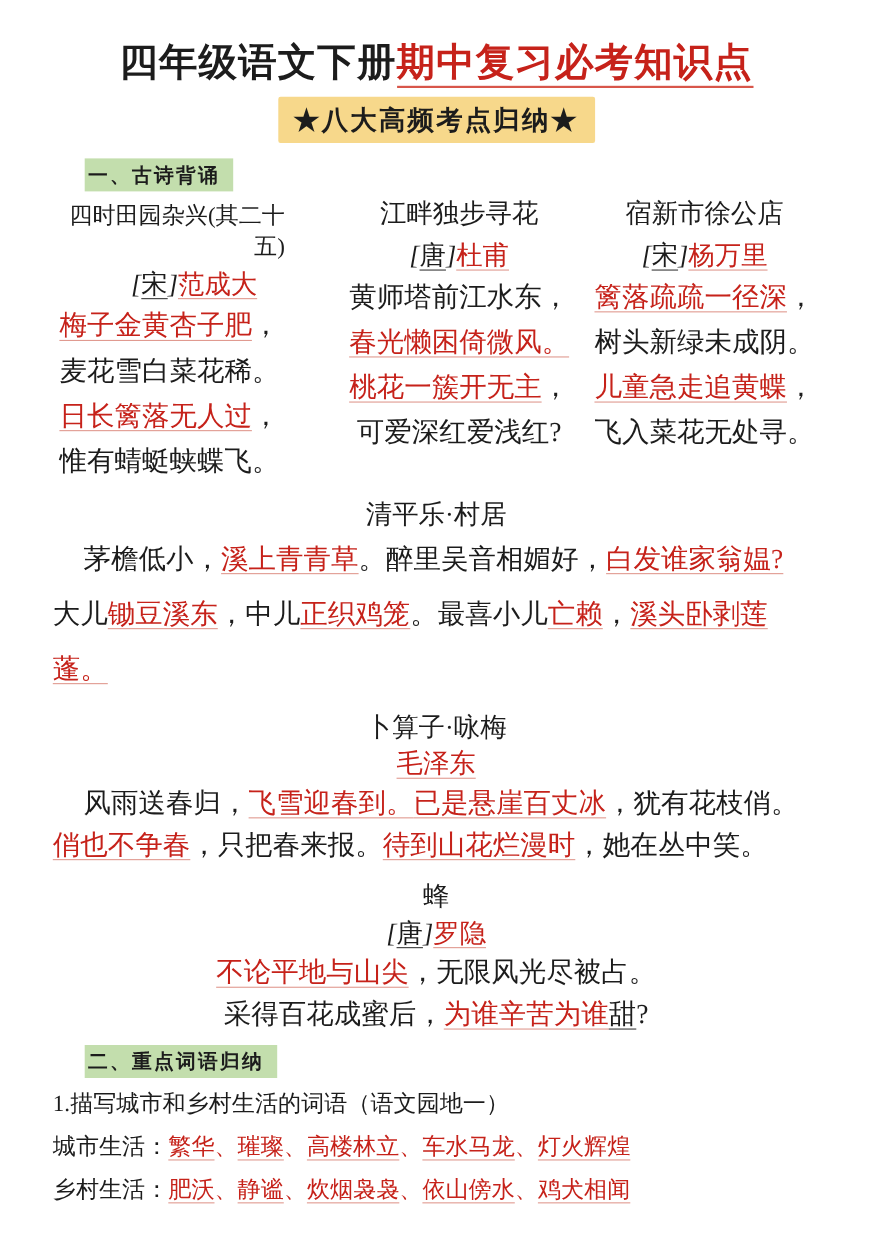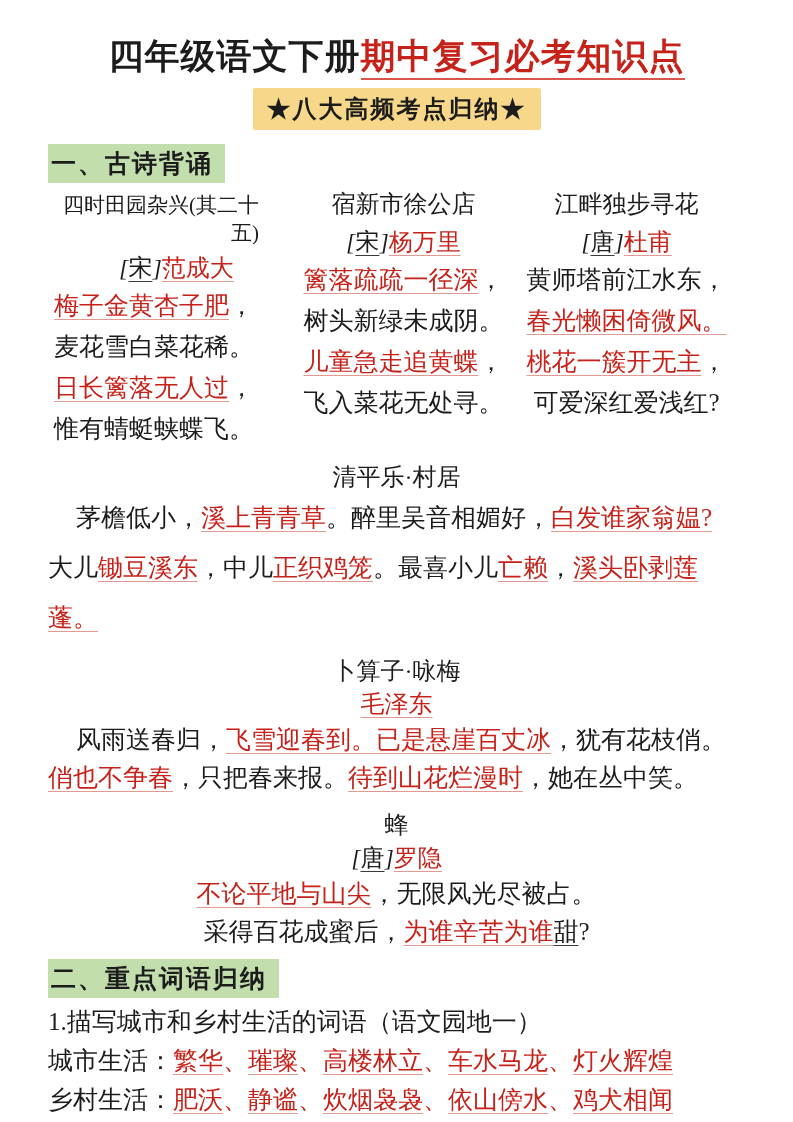--- a/index.html
+++ b/index.html
@@ -17,21 +17,21 @@
   .page{box-sizing:border-box;width:793px;height:1122px;padding:34px 48px 0 48px;position:relative;}
 
   
   .doc-title{text-align:center;font-size:35px;font-weight:700;letter-spacing:1px;line-height:46px;white-space:nowrap;}
   .doc-title .black-part{color:var(--ink);}
   .doc-title .red-part{color:var(--red);border-bottom:2px solid #d8564a;padding-bottom:2px;font-family:Liberation Serif, serif;}
   .subtitle-wrap{text-align:center;margin-top:8px;}
   .subtitle{display:inline-block;background:var(--yellow);font-size:24px;font-weight:700;letter-spacing:2px;padding:5px 14px;border-radius:2px;}
 
   
-  .sec-heading{display:inline-block;background:var(--green);font-size:25px;font-weight:600;padding:3px 12px 3px 3px;margin-top:14px;letter-spacing:2px;}
+  .sec-heading{display:inline-block;background:var(--green);font-size:18px;font-weight:600;padding:3px 12px 3px 3px;margin-top:14px;letter-spacing:2px;margin-left:29px;}
 
   
   .poem-cols{display:flex;margin-top:4px;}
   .pcol{box-sizing:border-box;}
   .pcol0{width:36%;padding-left:6px;}
   .pcol1{width:30%;}
   .pcol2{width:34%;}
   .ptitle{font-size:24px;line-height:34px;}
   .pcol0 .ptitle{font-size:21px;line-height:28px;max-width:205px;text-align:right;margin-top:4px;}
   .pcol1 .ptitle,.pcol2 .ptitle{text-align:center;}
@@ -44,21 +44,21 @@
   .fp-title{text-align:center;font-size:24px;line-height:32px;}
   .fp-author{text-align:center;font-size:24px;line-height:34px;}
   .fp-lines{font-size:25px;}
   .fp0 .fp-line{line-height:50px;}
   .fp1 .fp-line,.fp2 .fp-line{line-height:38px;}
   .fp-line.indent{padding-left:28px;}
   .fp2 .fp-line{text-align:center;}
 
   
   .s2-lines{margin-top:4px;}
-  .s2-line{font-size:25px;line-height:39px;white-space:nowrap;}
+  .s2-line{font-size:21px;line-height:39px;white-space:nowrap;}
 
   
   .run{white-space:pre-wrap;}
   .run.red{color:var(--red);}
   .run.ul{text-decoration:underline;text-decoration-thickness:1px;text-underline-offset:5px;text-decoration-color:#3a3a3a;}
   .run.red.ul{text-decoration-color:#e09a90;}
   .run.it{font-style:italic;}
 </style>
 </head>
 <body>
@@ -79,35 +79,35 @@
 
   <div class="poem-cols">
     <div class="pcol pcol0">
       <div class="ptitle">四时田园杂兴(其二十五)</div>
       <div class="pauthor"><span class="run it">[</span><span class="run ul">宋</span><span class="run it">]</span><span class="run red ul">范成大</span></div>
       <div class="pline"><span class="run red ul">梅子金黄杏子肥</span><span class="run">，</span></div>
       <div class="pline"><span class="run">麦花雪白菜花稀。</span></div>
       <div class="pline"><span class="run red ul">日长篱落无人过</span><span class="run">，</span></div>
       <div class="pline"><span class="run">惟有蜻蜓蛱蝶飞。</span></div>
     </div>
+    <div class="pcol pcol2">
+      <div class="ptitle">江畔独步寻花</div>
+      <div class="pauthor"><span class="run it">[</span><span class="run ul">唐</span><span class="run it">]</span><span class="run red ul">杜甫</span></div>
+      <div class="pline"><span class="run">黄师塔前江水东，</span></div>
+      <div class="pline"><span class="run red ul">春光懒困倚微风。</span></div>
+      <div class="pline"><span class="run red ul">桃花一簇开无主</span><span class="run">，</span></div>
+      <div class="pline"><span class="run">可爱深红爱浅红?</span></div>
+    </div>
     <div class="pcol pcol1">
       <div class="ptitle">宿新市徐公店</div>
       <div class="pauthor"><span class="run it">[</span><span class="run ul">宋</span><span class="run it">]</span><span class="run red ul">杨万里</span></div>
       <div class="pline"><span class="run red ul">篱落疏疏一径深</span><span class="run">，</span></div>
       <div class="pline"><span class="run">树头新绿未成阴。</span></div>
       <div class="pline"><span class="run red ul">儿童急走追黄蝶</span><span class="run">，</span></div>
       <div class="pline"><span class="run">飞入菜花无处寻。</span></div>
-    </div>
-    <div class="pcol pcol2">
-      <div class="ptitle">江畔独步寻花</div>
-      <div class="pauthor"><span class="run it">[</span><span class="run ul">唐</span><span class="run it">]</span><span class="run red ul">杜甫</span></div>
-      <div class="pline"><span class="run">黄师塔前江水东，</span></div>
-      <div class="pline"><span class="run red ul">春光懒困倚微风。</span></div>
-      <div class="pline"><span class="run red ul">桃花一簇开无主</span><span class="run">，</span></div>
-      <div class="pline"><span class="run">可爱深红爱浅红?</span></div>
     </div>
   </div>
 
   <div class="fp fp0">
     <div class="fp-title">清平乐·村居</div>
     <div class="fp-lines">
       <div class="fp-line indent"><span class="run">茅檐低小，</span><span class="run red ul">溪上青青草</span><span class="run">。醉里吴音相媚好，</span><span class="run red ul">白发谁家翁媪?</span></div>
       <div class="fp-line"><span class="run">大儿</span><span class="run red ul">锄豆溪东</span><span class="run">，</span><span class="run">中儿</span><span class="run red ul">正织鸡笼</span><span class="run">。最喜小儿</span><span class="run red ul">亡赖</span><span class="run">，</span><span class="run red ul">溪头卧剥莲蓬。</span></div>
     </div>
   </div>

